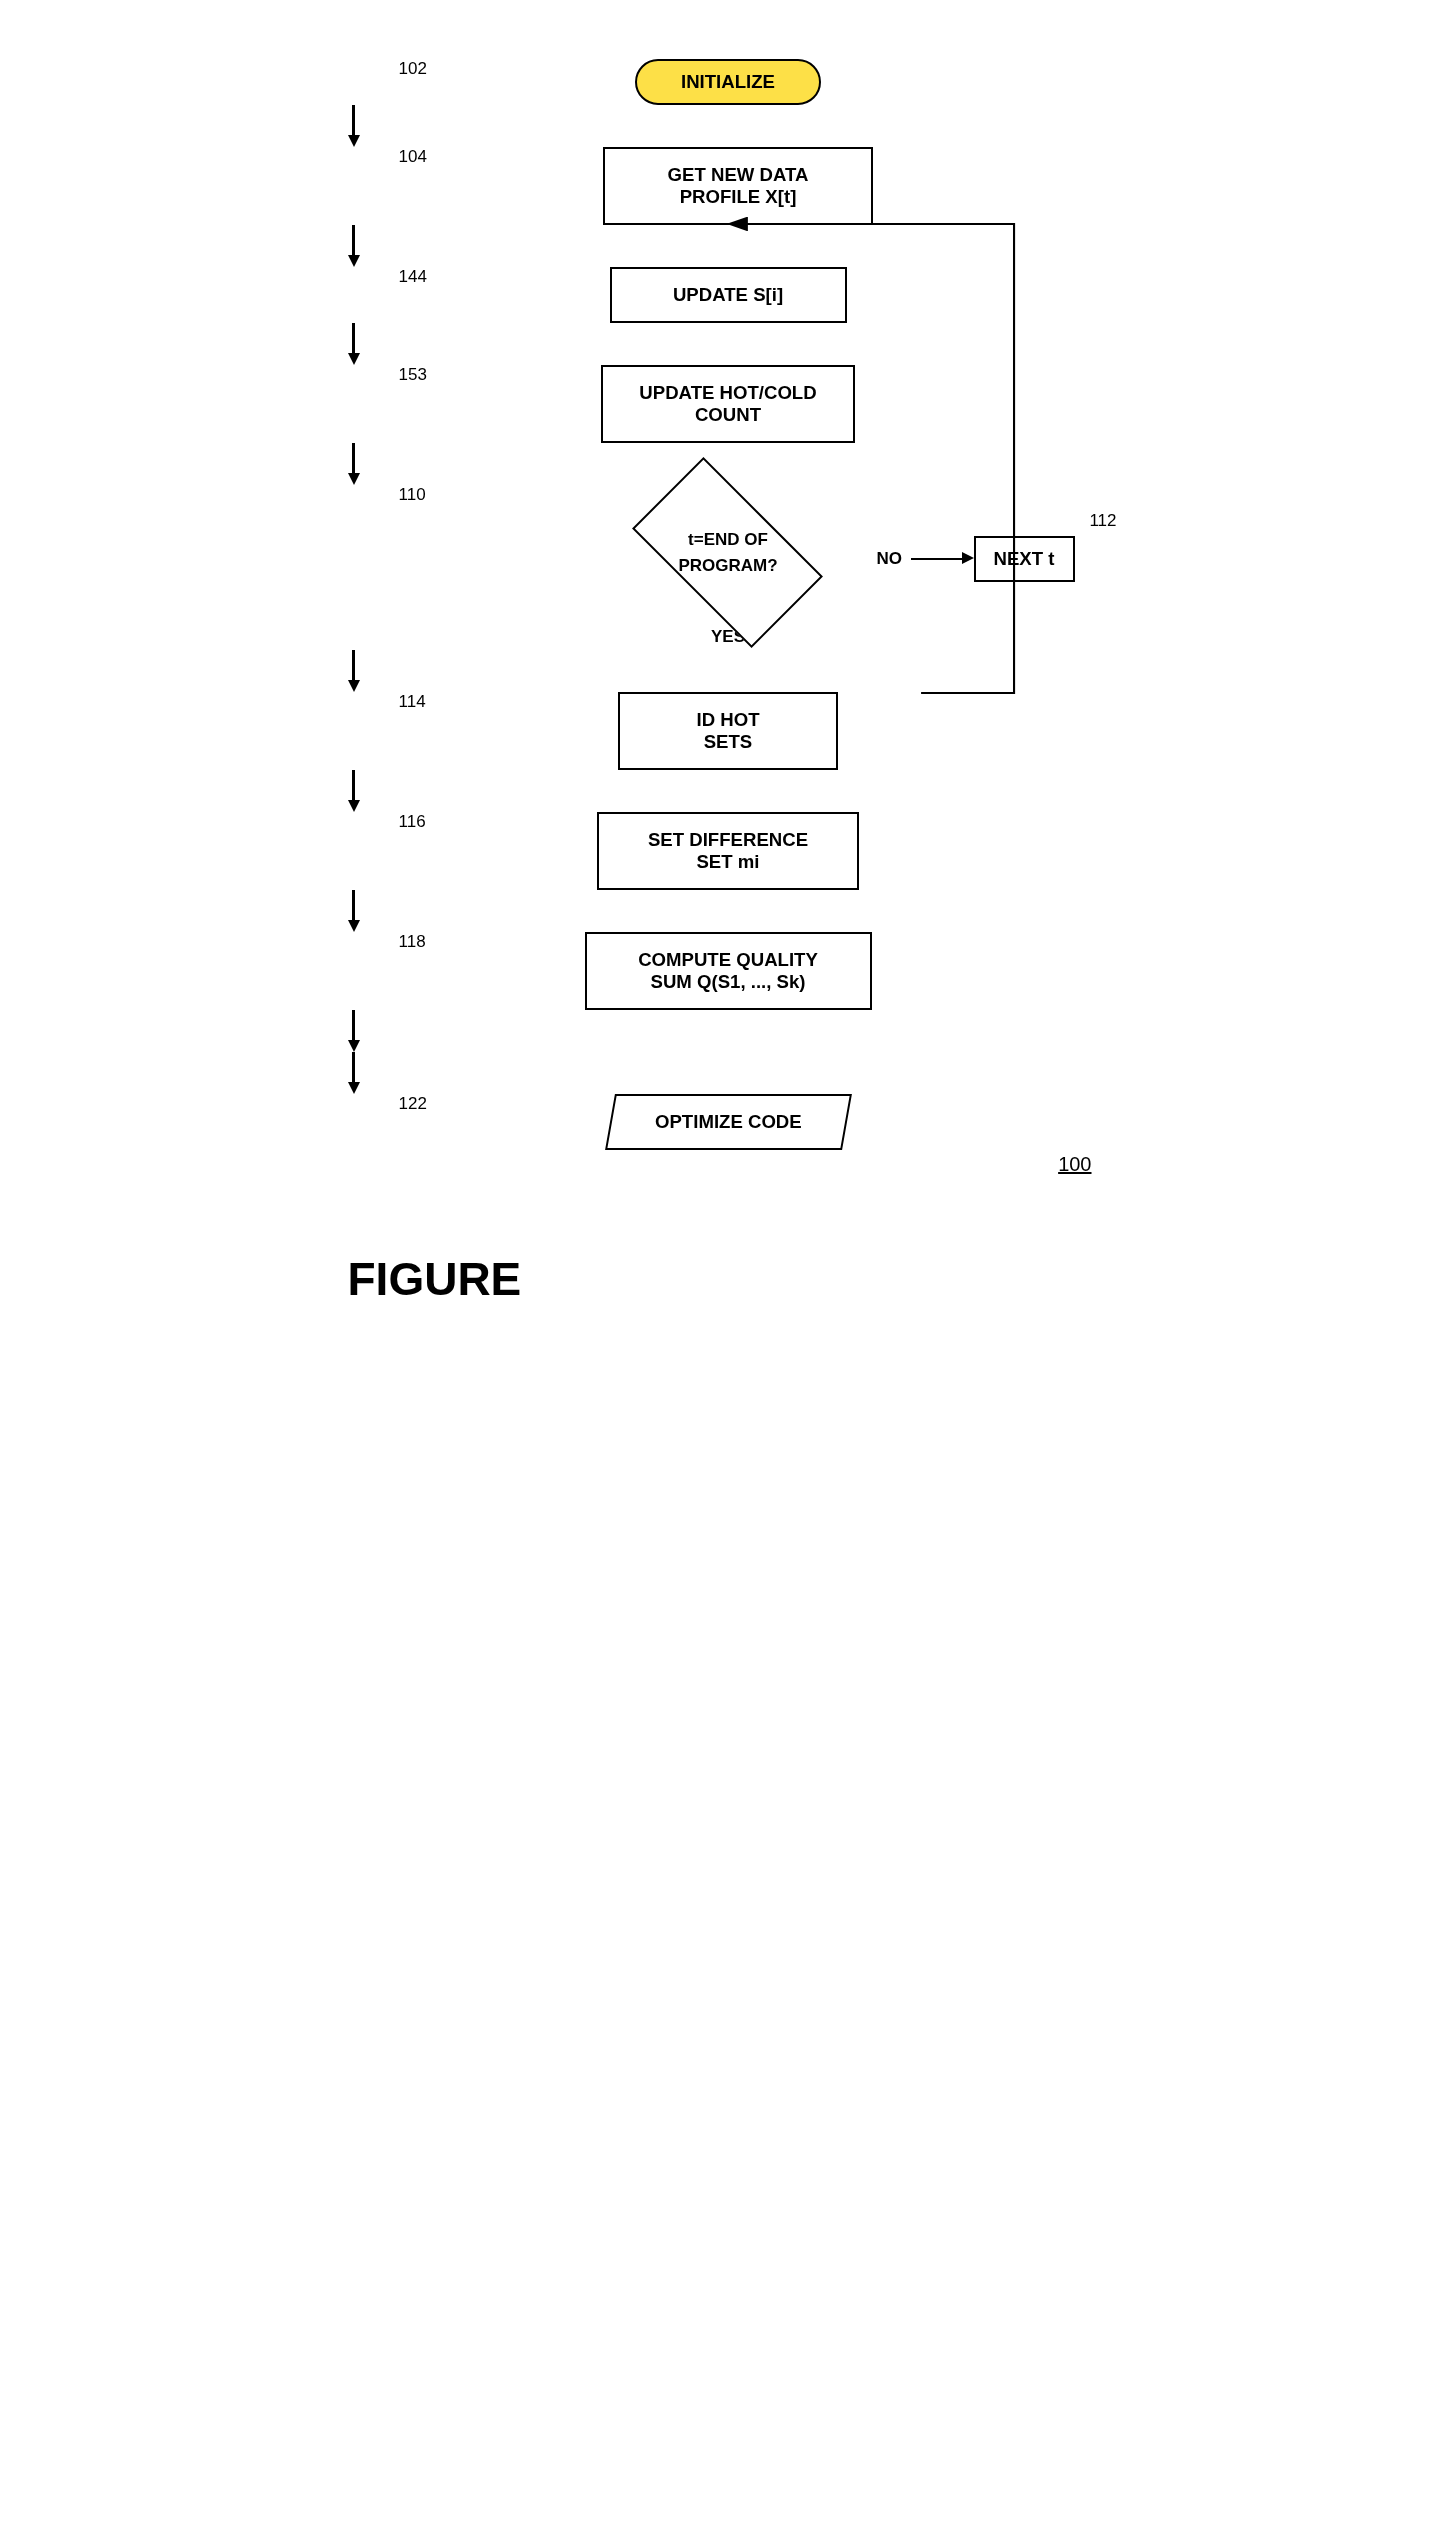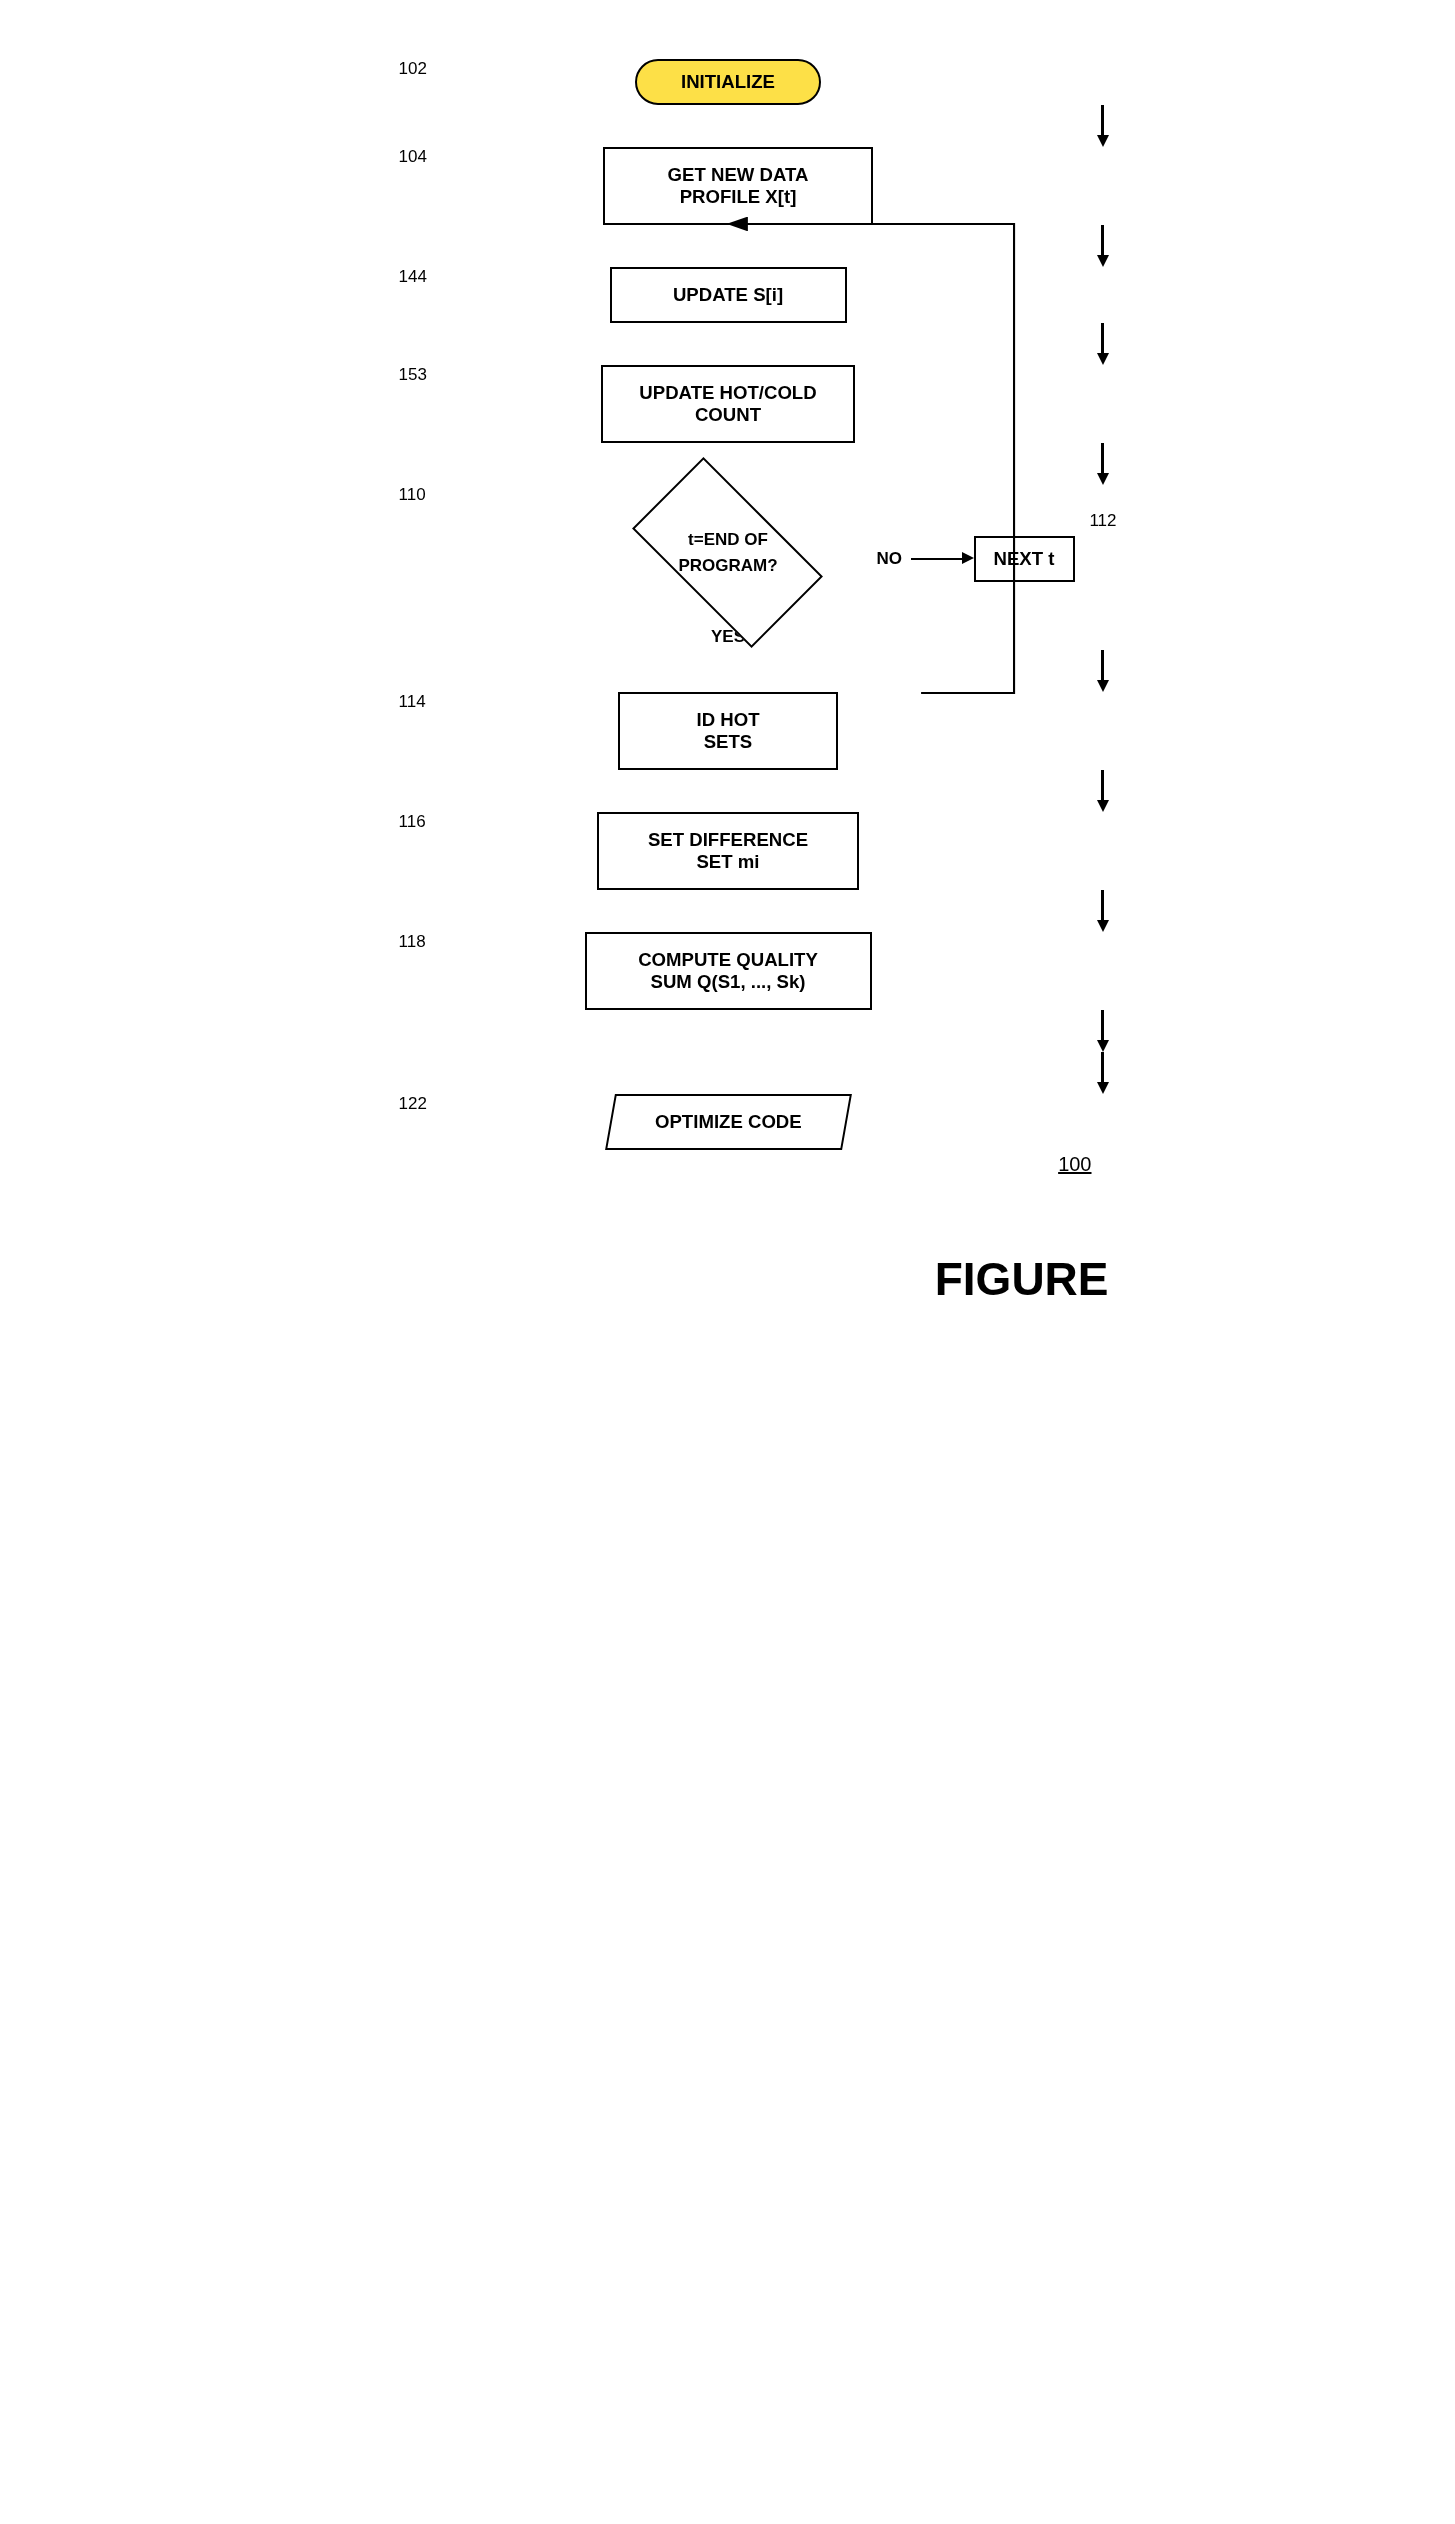--- a/index.html
+++ b/index.html
@@ -12,21 +12,21 @@
       flex-direction: column;
       align-items: center;
       padding: 34px 0 68px 0;
     }
 
     .diagram-container {
       position: relative;
       width: 761px;
       display: flex;
       flex-direction: column;
-      align-items: flex-end;
+      align-items: flex-start;
     }
 
     
     .node {
       position: relative;
       display: flex;
       align-items: center;
       justify-content: center;
       text-align: center;
       font-size: 18.6px;

